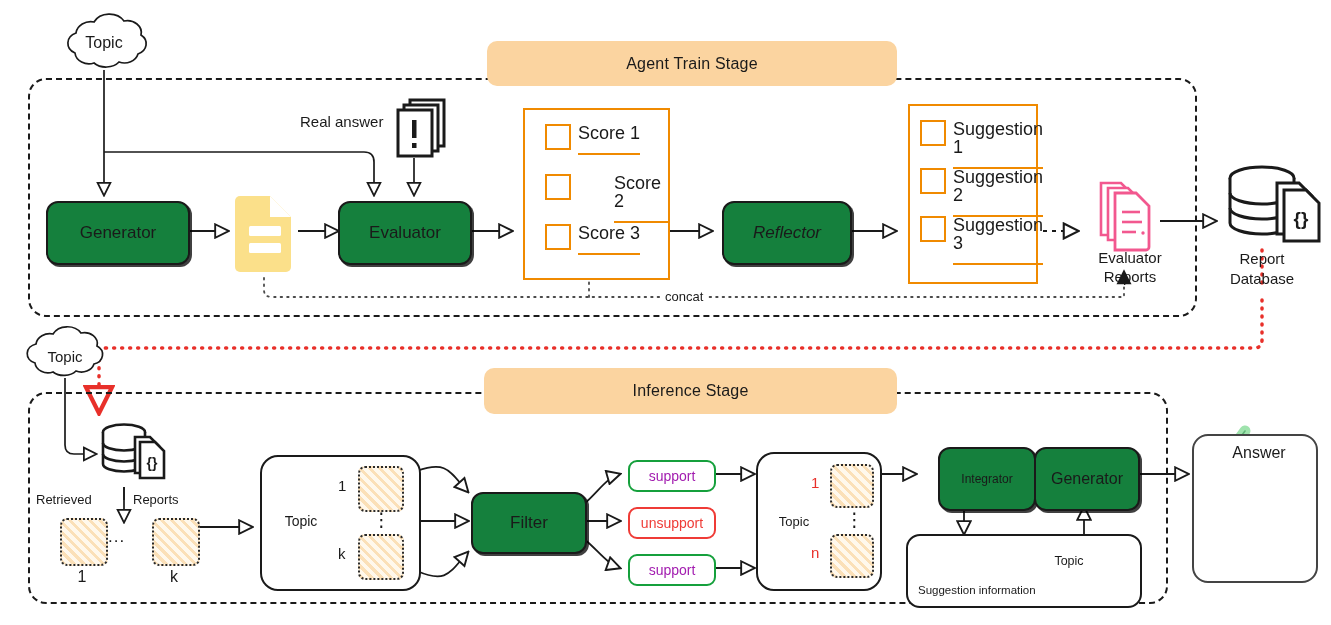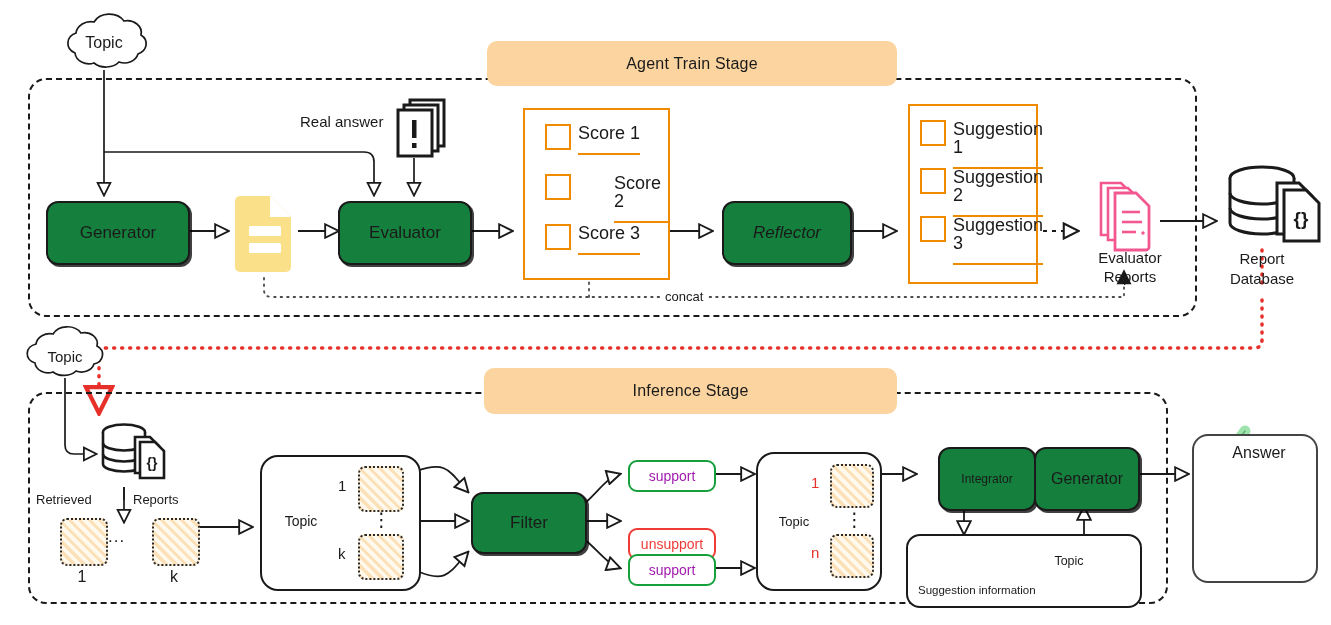--- a/index.html
+++ b/index.html
@@ -302,21 +302,21 @@
   <div class="lbl ctr" style="left:272px;top:511px;width:58px;height:20px;font-size:14px;">Topic</div>
   <div class="chip" style="left:358px;top:466px;width:42px;height:42px;"></div>
   <div class="lbl" style="left:338px;top:477px;font-size:15px;">1</div>
   <div class="chip" style="left:358px;top:534px;width:42px;height:42px;"></div>
   <div class="lbl" style="left:338px;top:545px;font-size:15px;">k</div>
   <div class="lbl" style="left:372px;top:508px;font-size:19px;">⋮</div>
 
   <div class="gnode" style="left:471px;top:492px;width:112px;height:58px;">Filter</div>
 
   <div class="pill sup" style="left:628px;top:460px;width:84px;height:28px;">support</div>
-  <div class="pill unsup" style="left:628px;top:528px;width:84px;height:28px;">unsupport</div>
+  <div class="pill unsup" style="left:628px;top:507px;width:84px;height:28px;">unsupport</div>
   <div class="pill sup" style="left:628px;top:554px;width:84px;height:28px;">support</div>
 
   <div class="wbox" style="left:756px;top:452px;width:122px;height:135px;"></div>
   <div class="lbl ctr" style="left:766px;top:511px;width:56px;height:20px;font-size:13px;">Topic</div>
   <div class="chip" style="left:830px;top:464px;width:40px;height:40px;"></div>
   <div class="lbl t-red" style="left:811px;top:474px;">1</div>
   <div class="chip" style="left:830px;top:534px;width:40px;height:40px;"></div>
   <div class="lbl t-red" style="left:811px;top:544px;">n</div>
   <div class="lbl" style="left:845px;top:508px;font-size:19px;">⋮</div>
 

